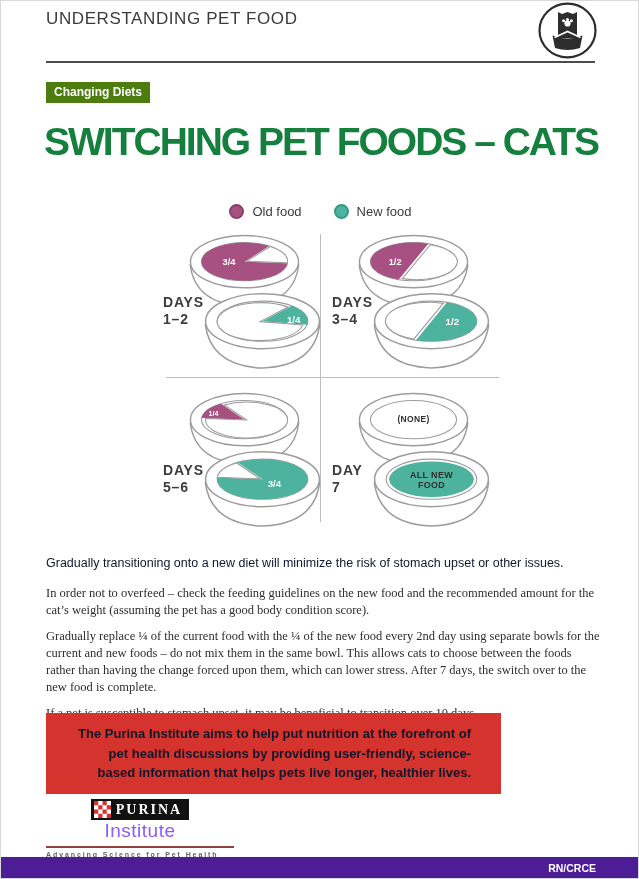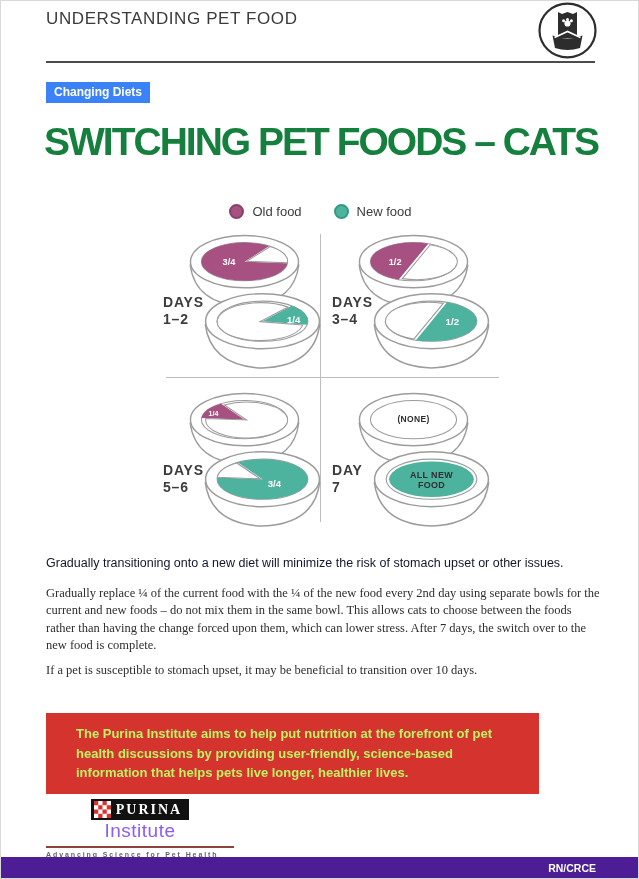--- a/index.html
+++ b/index.html
@@ -5,21 +5,21 @@
   html,body{margin:0;padding:0;background:#fff;}
   .page{position:relative;width:639px;height:879px;background:#fff;overflow:hidden;
         border:1px solid #d9d9d9;box-sizing:border-box;
         font-family:"Liberation Sans",sans-serif;}
   
   .header-title{position:absolute;left:45px;top:8px;font-size:17px;letter-spacing:.6px;
         color:#3b3b3b;font-weight:400;}
   .header-icon{position:absolute;left:536px;top:1px;}
   .header-rule{position:absolute;left:45px;top:60px;width:549px;height:2px;background:#4c4c4c;}
   
-  .tag{position:absolute;left:45px;top:81px;background:#3b82f6;color:#fff;
+  .tag{position:absolute;left:45px;top:81px;background:#4d7c0f;color:#fff;
         font-size:12px;font-weight:bold;padding:3px 8px 4px 8px;}
   
   .main-title{position:absolute;left:43px;top:119px;font-size:39px;font-weight:bold;
         letter-spacing:-2px;color:#15803d;white-space:nowrap;}
   
   .legend{position:absolute;left:0;top:203px;width:639px;display:flex;
         justify-content:center;gap:32px;align-items:center;}
   .legend-item{display:flex;align-items:center;gap:8px;font-size:13px;color:#3c3c3c;}
   .dot{width:11px;height:11px;border-radius:50%;}
   .dot-old{background:#a65181;border:2px solid #8a3e6c;}
@@ -40,23 +40,23 @@
   .portion-sm{font-size:10px;}
   .portion-dark{fill:#2e2e2e;font-size:12px;letter-spacing:.5px;}
   .qlabel{position:absolute;font-size:14px;font-weight:bold;color:#3d3d3d;
         letter-spacing:.8px;line-height:1.2;}
   
   .lead{position:absolute;left:45px;top:555px;font-size:12.5px;color:#0f172a;white-space:nowrap;}
   .text-block{position:absolute;left:45px;top:584px;width:556px;
         font-family:"Liberation Serif",serif;font-size:12.5px;line-height:1.38;color:#2d2d2d;}
   .text-block p{margin:0 0 8px 0;}
   
-  .banner{position:absolute;left:45px;top:712px;width:493px;box-sizing:border-box;
-        background:#d5332e;color:#bef264;font-weight:bold;font-size:13px;line-height:1.5;
-        text-align:left;padding:11px 30px;}
+  .banner{position:absolute;left:45px;top:712px;width:455px;box-sizing:border-box;
+        background:#d5332e;color:#0f172a;font-weight:bold;font-size:13px;line-height:1.5;
+        text-align:right;padding:11px 30px;}
   
   .logo{position:absolute;left:45px;top:798px;width:188px;}
   .logo-row{display:flex;align-items:center;flex-direction:column;}
   .purina-box{background:#111;display:flex;align-items:center;gap:5px;padding:2px 7px 2px 3px;}
   .purina-word{color:#fff;font-family:"Liberation Serif",serif;font-weight:bold;
         font-size:14px;letter-spacing:2px;}
   .institute-word{font-size:19px;color:#8b5cf6;letter-spacing:.5px;}
   .logo-divider{margin-top:4px;height:2px;background:#8d423b;width:100%;}
   .logo-tagline{margin-top:3px;font-size:7px;font-weight:bold;letter-spacing:1.9px;
         color:#636363;white-space:nowrap;}
@@ -177,20 +177,21 @@
     <path class="bowl-body" d="M3 46 C7 78 28 103 80 105 C132 103 153 78 157 46"></path>
     <ellipse class="bowl-rim" cx="80" cy="42" rx="76.5" ry="37"></ellipse>
     <ellipse class="bowl-inner" cx="80" cy="42" rx="61" ry="27"></ellipse>
     <ellipse class="fill-new" cx="80" cy="42" rx="57" ry="24"></ellipse>
     <text class="portion portion-dark" x="80" y="40">ALL NEW</text>
     <text class="portion portion-dark" x="80" y="54">FOOD</text>
   </svg>
 
   <div class="lead">Gradually transitioning onto a new diet will minimize the risk of stomach upset or other issues.</div>
   <div class="text-block">
+    <p>In order not to overfeed – check the feeding guidelines on the new food and the recommended amount for the cat’s weight (assuming the pet has a good body condition score).</p>
     <p>Gradually replace ¼ of the current food with the ¼ of the new food every 2nd day using separate bowls for the current and new foods – do not mix them in the same bowl. This allows cats to choose between the foods rather than having the change forced upon them, which can lower stress. After 7 days, the switch over to the new food is complete.</p>
     <p>If a pet is susceptible to stomach upset, it may be beneficial to transition over 10 days.</p>
   </div>
 
   <div class="banner">The Purina Institute aims to help put nutrition at the forefront of pet health discussions by providing user-friendly, science-based information that helps pets live longer, healthier lives.</div>
 
   <div class="logo">
     <div class="logo-row">
       <div class="purina-box">
         <svg width="17" height="17" viewBox="0 0 16 16">

